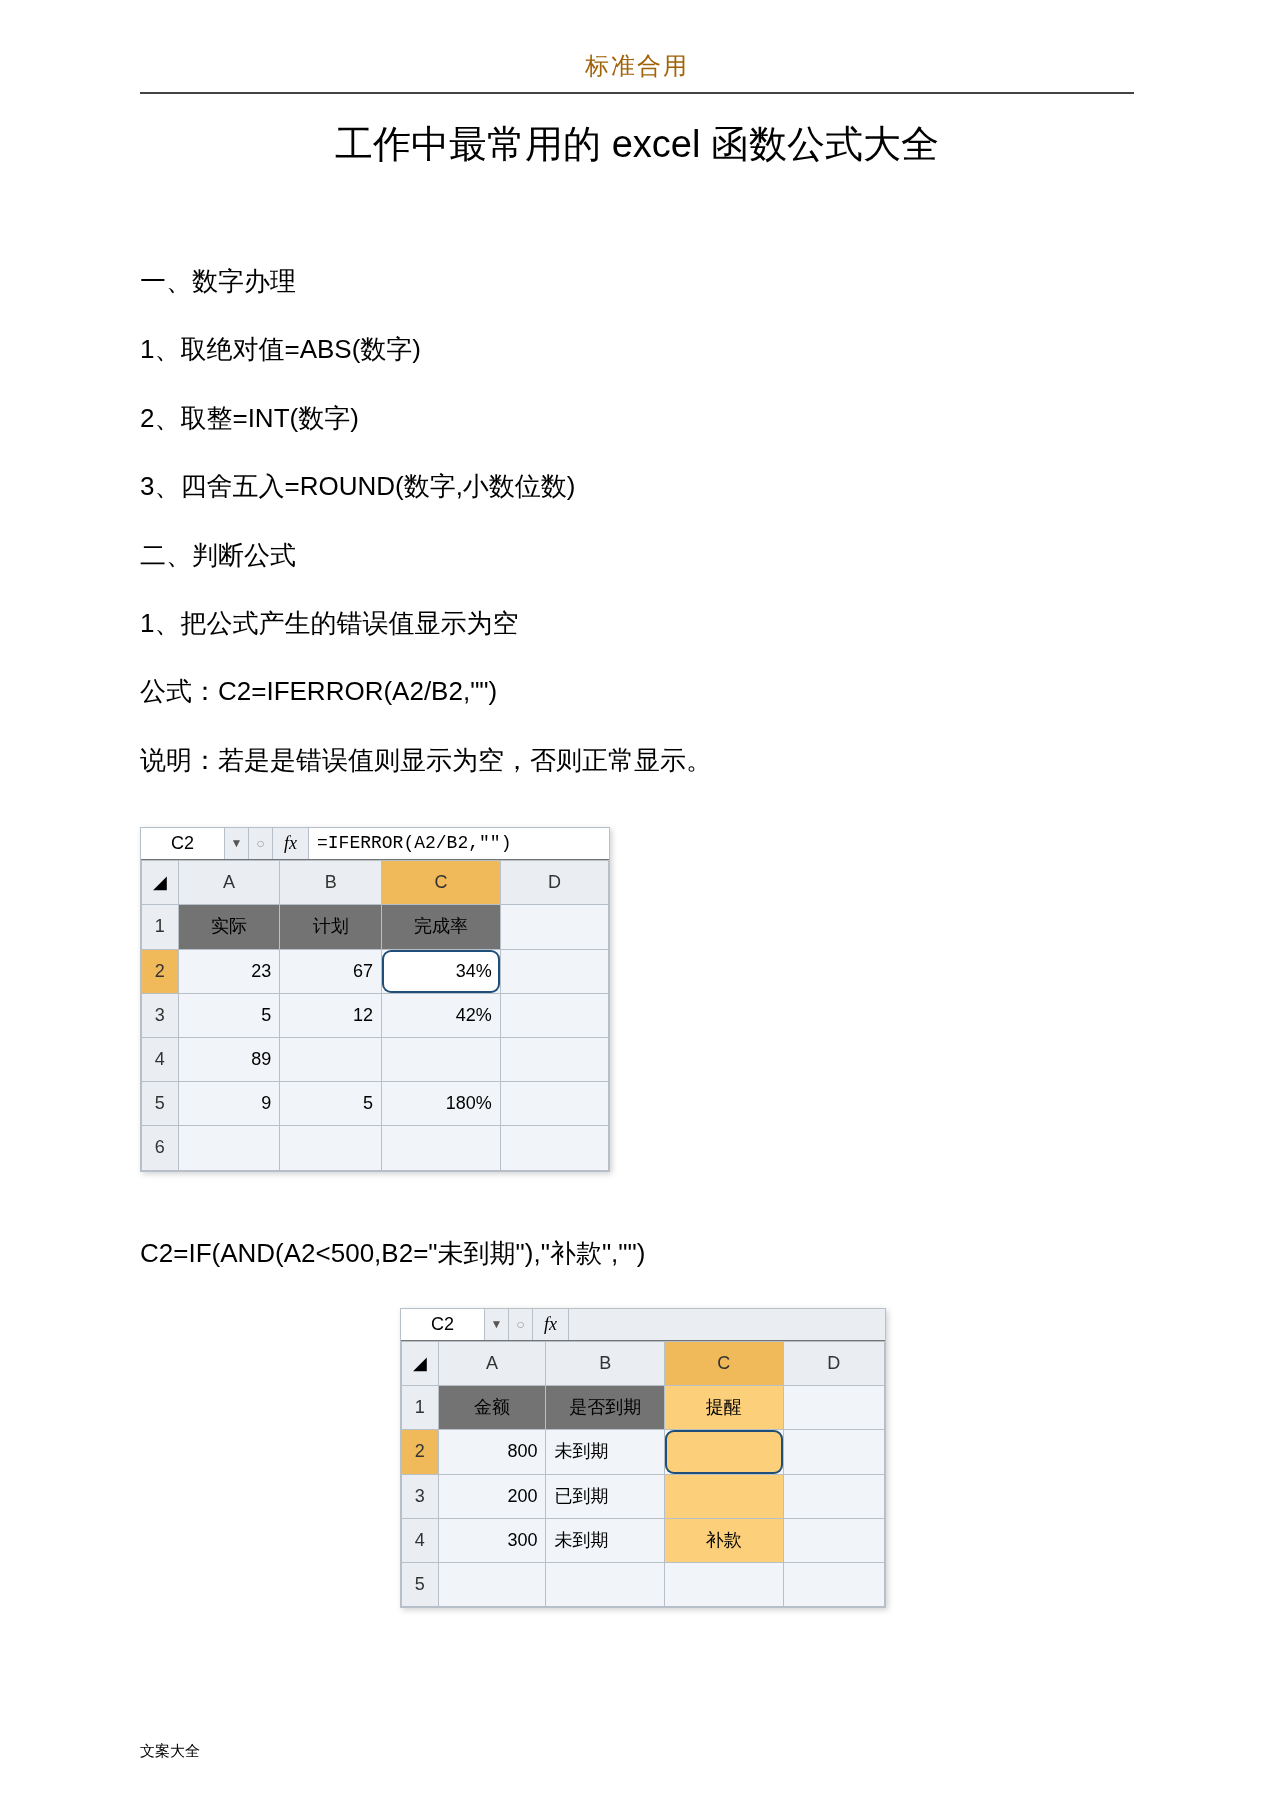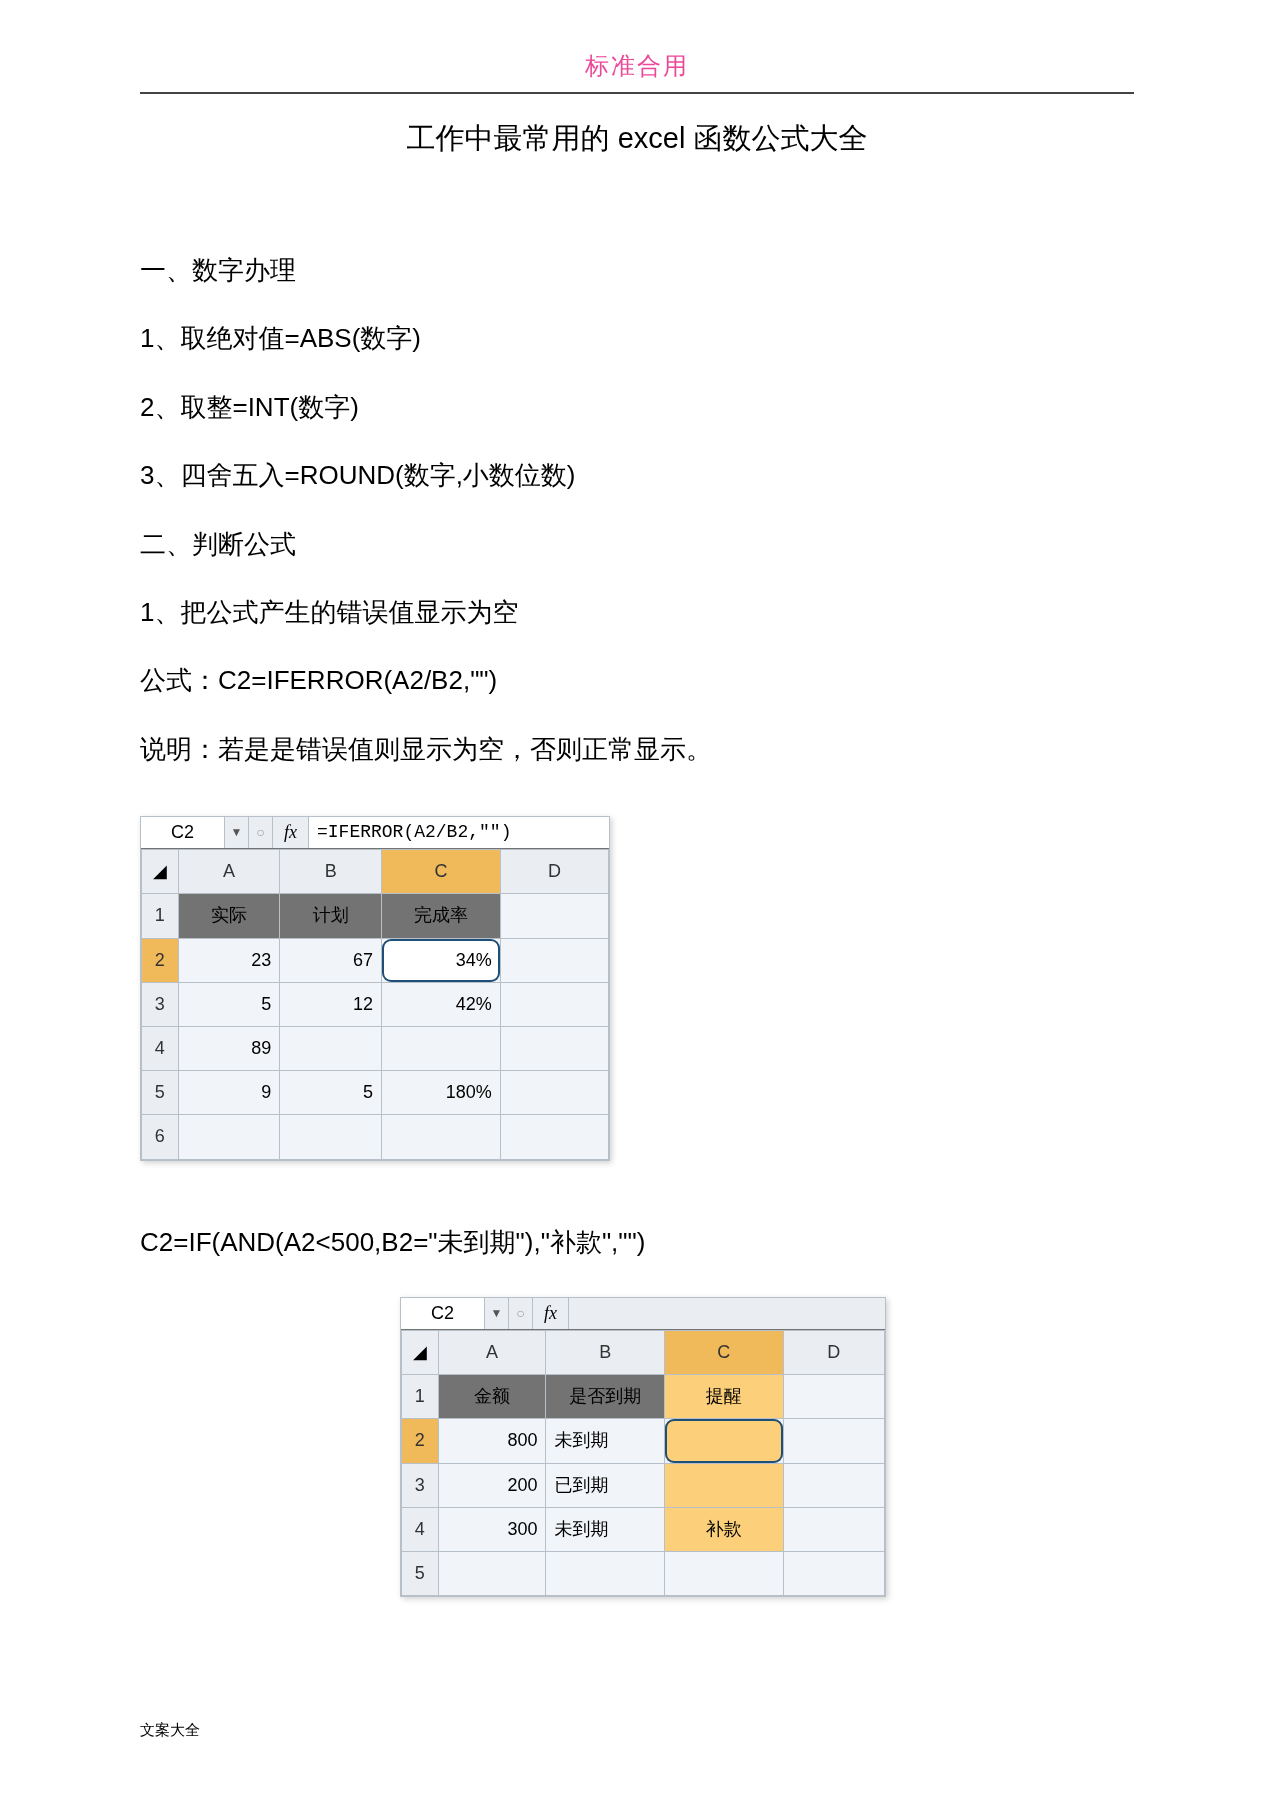--- a/index.html
+++ b/index.html
@@ -6,32 +6,32 @@
     body {
       width: 1274px;
       height: 1804px;
       background: #fff;
       font-family: "SimSun", "Songti SC", serif;
       position: relative;
       padding: 50px 140px 60px 140px;
     }
     .page-header {
       text-align: center;
-      color: #ec4899;
+      color: #a16207;
       font-size: 24px;
       font-weight: normal;
       letter-spacing: 2px;
       padding-bottom: 10px;
       border-bottom: 2px solid #444;
       margin-bottom: 25px;
       font-family: "SimSun", serif;
     }
     .title {
       text-align: center;
-      font-size: 29px;
+      font-size: 38px;
       font-weight: normal;
       font-family: "SimSun", "Arial", serif;
       margin-bottom: 80px;
     }
     .body-text {
       font-size: 26px;
       line-height: 2.4;
       font-family: "SimSun", "Arial", serif;
     }
     .body-text p { margin-bottom: 6px; }
@@ -67,21 +67,21 @@
     .sel-cell { background: #fff; position: relative; }
     .sel-cell.outline { box-shadow: inset 0 0 0 2px #1f4e79; border-radius: 9px; }
     .sel-cell.orange.outline { background:#fcd07a; box-shadow: inset 0 0 0 2px #1f4e79; }
     .num { text-align: right !important; padding-right: 8px; }
     .txt-left { text-align: left !important; padding-left: 8px; }
     .highlight { background: #fcd07a; }
     .corner { width:34px; background:#eaeef3; }
     .excel2 { margin-left: 260px; margin-top: 0px; }
     .footer-label {
       position: absolute;
-      bottom: 64px;
+      bottom: 43px;
       left: 140px;
       font-size: 15px;
       font-family: Liberation Serif, serif;
     }
   </style>
 </head>
 <body>
 
 <div class="page-header">标准合用</div>
 <h1 class="title">工作中最常用的 excel 函数公式大全</h1>

